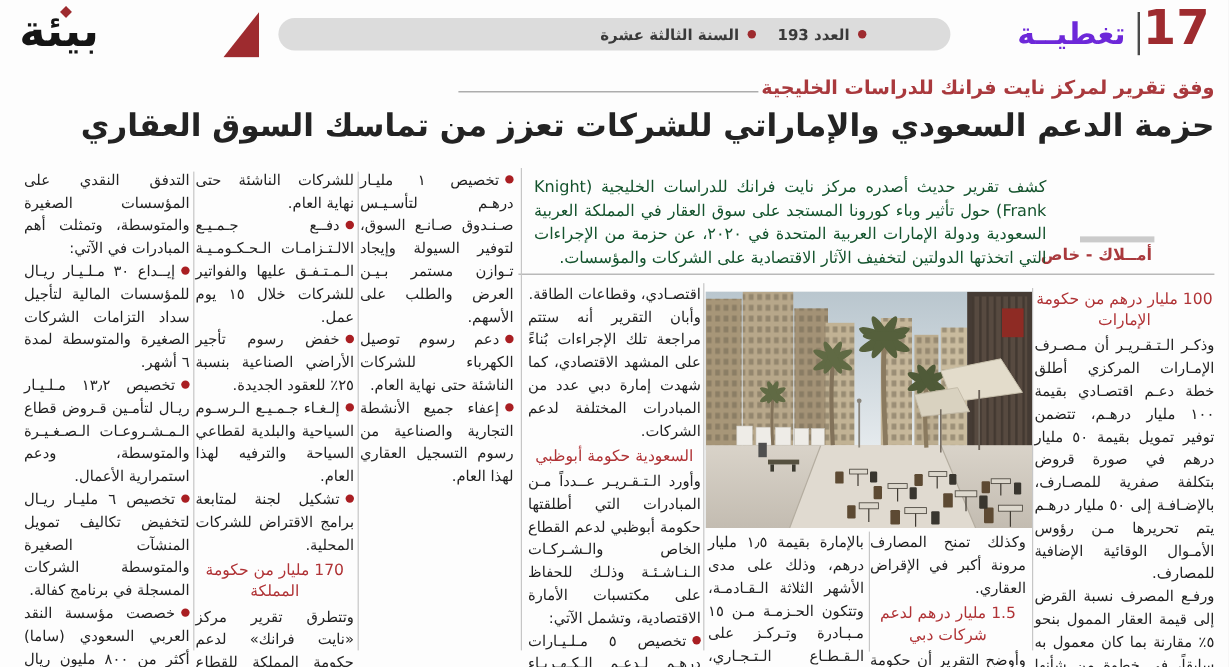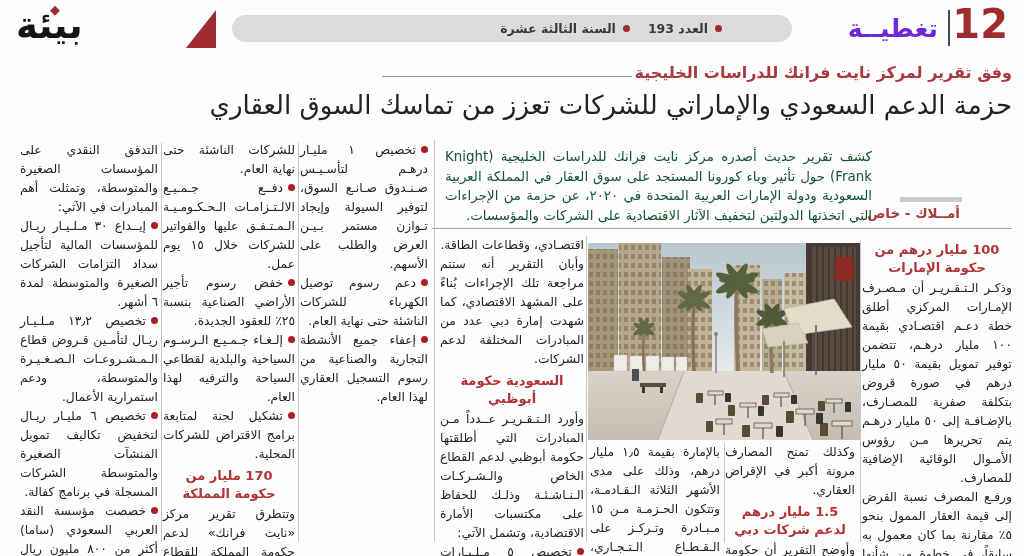--- a/index.html
+++ b/index.html
@@ -13,32 +13,32 @@
         display:flex;align-items:center;gap:18px;padding:0 70px 0 20px;box-sizing:border-box;}
   .pill-item{display:flex;align-items:center;gap:7px;font-size:12.5px;font-weight:bold;color:#3a3a3a;white-space:nowrap;}
   .dot{width:7px;height:7px;border-radius:50%;background:#9e2b2f;flex:0 0 auto;}
   .flag{position:absolute;top:10px;left:186px;width:30px;height:38px;background:#9e2b2f;
         clip-path:polygon(0 100%,100% 100%,100% 0);}
   .logo{position:absolute;top:4px;left:16px;font-size:37px;font-weight:900;color:#151515;letter-spacing:-1px;}
   .logo .mark{position:absolute;top:-2px;left:34px;color:#9e2b2f;font-size:13px;}
   
   .kicker{position:absolute;top:63px;right:12px;font-size:16px;font-weight:bold;color:#a9393d;white-space:nowrap;}
   .kicker-line{position:absolute;top:76px;left:382px;right:392px;height:1px;background:#9a9a9a;}
-  .headline{position:absolute;top:90px;right:12px;left:420px;font-size:26px;font-weight:normal;color:#232323;
+  .headline{position:absolute;top:90px;right:12px;left:420px;font-size:26px;font-weight:bold;color:#232323;
             text-align:center;white-space:nowrap;}
   
   .byline-bar{position:absolute;top:197px;right:62px;width:62px;height:5px;background:#cbcbcb;}
   .byline{position:absolute;top:205px;right:64px;font-size:13.5px;font-weight:bold;color:#a9393d;}
   .lead{position:absolute;top:147px;right:152px;left:445px;font-size:13.4px;line-height:19.5px;
         text-align:justify;color:#14532d;margin:0;}
   .lead-rule{position:absolute;top:228px;right:12px;left:432px;height:1px;background:#a8a8a8;}
   
   .col{position:absolute;font-size:12.3px;line-height:19px;text-align:justify;color:#232323;}
   .col p{margin:0;}
-  .subhead{color:#b03336;font-weight:bold;text-align:center;font-size:13px;line-height:18px;margin:3px 0 2px;}
+  .subhead{color:#b03336;font-weight:normal;text-align:center;font-size:13px;line-height:18px;margin:3px 0 2px;}
   .bdot{display:inline-block;width:7px;height:7px;border-radius:50%;background:#a91e22;margin-left:5px;vertical-align:1px;}
   #colA{top:238px;right:12px;width:150px;}
   #colB{top:443px;right:169px;width:130px;}
   #colC{top:443px;right:304px;width:130px;}
   #colD{top:236px;right:440px;width:144px;}
   #colE{top:141px;right:596px;width:128px;}
   #colF{top:141px;right:729px;width:132px;}
   #colG{top:141px;right:866px;width:138px;}
   .vsep{position:absolute;width:1px;background:#c6c6c6;}
   #s1{left:860px;top:240px;height:302px;}
@@ -48,21 +48,21 @@
   #s5{left:298px;top:143px;height:399px;}
   #s6{left:161px;top:143px;height:399px;}
   
   .photo{position:absolute;left:588px;top:243px;width:272px;height:197px;background:#cfd6da;overflow:hidden;}
 </style>
 </head>
 <body>
 
 <div class="page">
 
-  <div class="pagenum">12</div>
+  <div class="pagenum">17</div>
   <div class="head-divider"></div>
   <div class="section">تغطيــة</div>
   <div class="pill">
     <span class="pill-item">
       <span class="dot"></span>
       <span>العدد 193</span>
     </span>
     <span class="pill-item">
       <span class="dot"></span>
       <span>السنة الثالثة عشرة</span>

